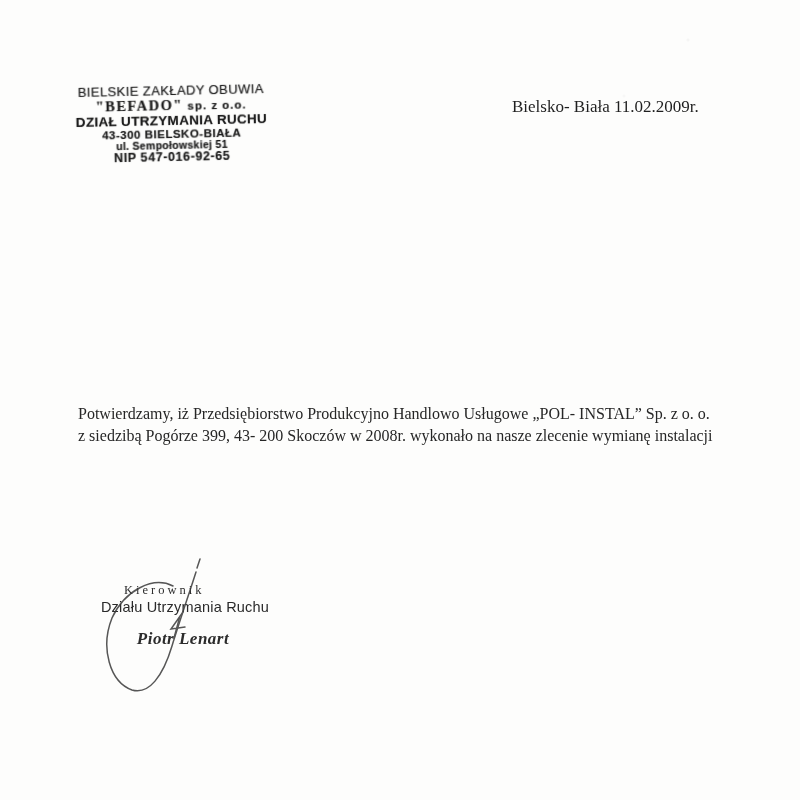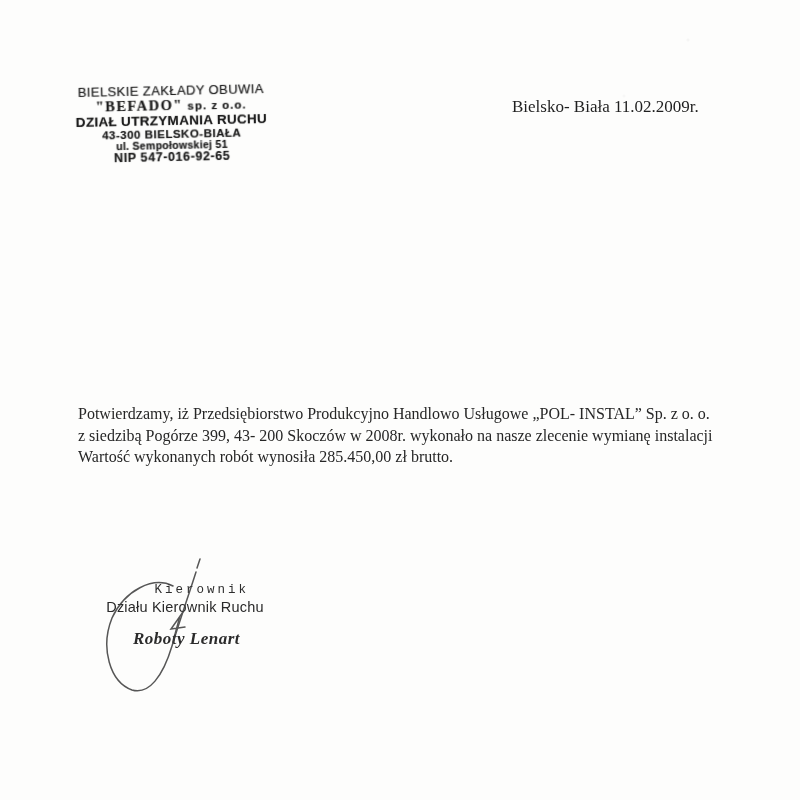--- a/index.html
+++ b/index.html
@@ -77,22 +77,22 @@
     white-space: nowrap;
     line-height: 21.7px;
   }
 
   
   .sig-role1 {
     position: absolute;
     left: 124px;
     top: 583px;
     width: 125px;
-    text-align: right;
-    font-family: Liberation Mono, monospace;
+    text-align: left;
+    font-family: Liberation Serif, serif;
     font-size: 12.5px;
     letter-spacing: 3px;
     color: #2d2d2d;
   }
   .sig-role2 {
     position: absolute;
     left: 100px;
     top: 599px;
     width: 170px;
     text-align: center;
@@ -139,26 +139,25 @@
     <div class="stamp-addr2">ul. Sempołowskiej 51</div>
     <div class="stamp-nip">NIP 547-016-92-65</div>
   </div>
 
   <div class="date-line">Bielsko- Biała 11.02.2009r.</div>
 
 
   <div class="body-text">
     <div class="line">Potwierdzamy, iż Przedsiębiorstwo Produkcyjno Handlowo Usługowe „POL- INSTAL” Sp. z o. o.</div>
     <div class="line">z siedzibą Pogórze 399, 43- 200 Skoczów w 2008r. wykonało na nasze zlecenie wymianę instalacji</div>
-    <div class="line">Wartość wykonanych robót wynosiła 285.450,00 zł brutto.</div>
   </div>
 
   <div class="sig-role1">Kierownik</div>
-  <div class="sig-role2">Działu Kierownik Ruchu</div>
-  <div class="sig-name">Roboty Lenart</div>
+  <div class="sig-role2">Działu Utrzymania Ruchu</div>
+  <div class="sig-name">Piotr Lenart</div>
 
   <svg class="sig-ink" viewBox="0 0 115 145" xmlns="http://www.w3.org/2000/svg">
     <g fill="none" stroke="#3a3a3a" stroke-width="1.5" stroke-linecap="round" opacity="0.85">
       <path d="M 78 30 C 58 20, 30 34, 17 62 C 5 92, 15 126, 37 134 C 54 139, 68 120, 77 90 C 85 64, 94 38, 101 16"></path>
       <path d="M 102 12 L 105 3"></path>
       <path d="M 88 56 L 76 73 L 90 71 M 85 60 L 79 82"></path>
     </g>
   </svg>
 
 </div>

